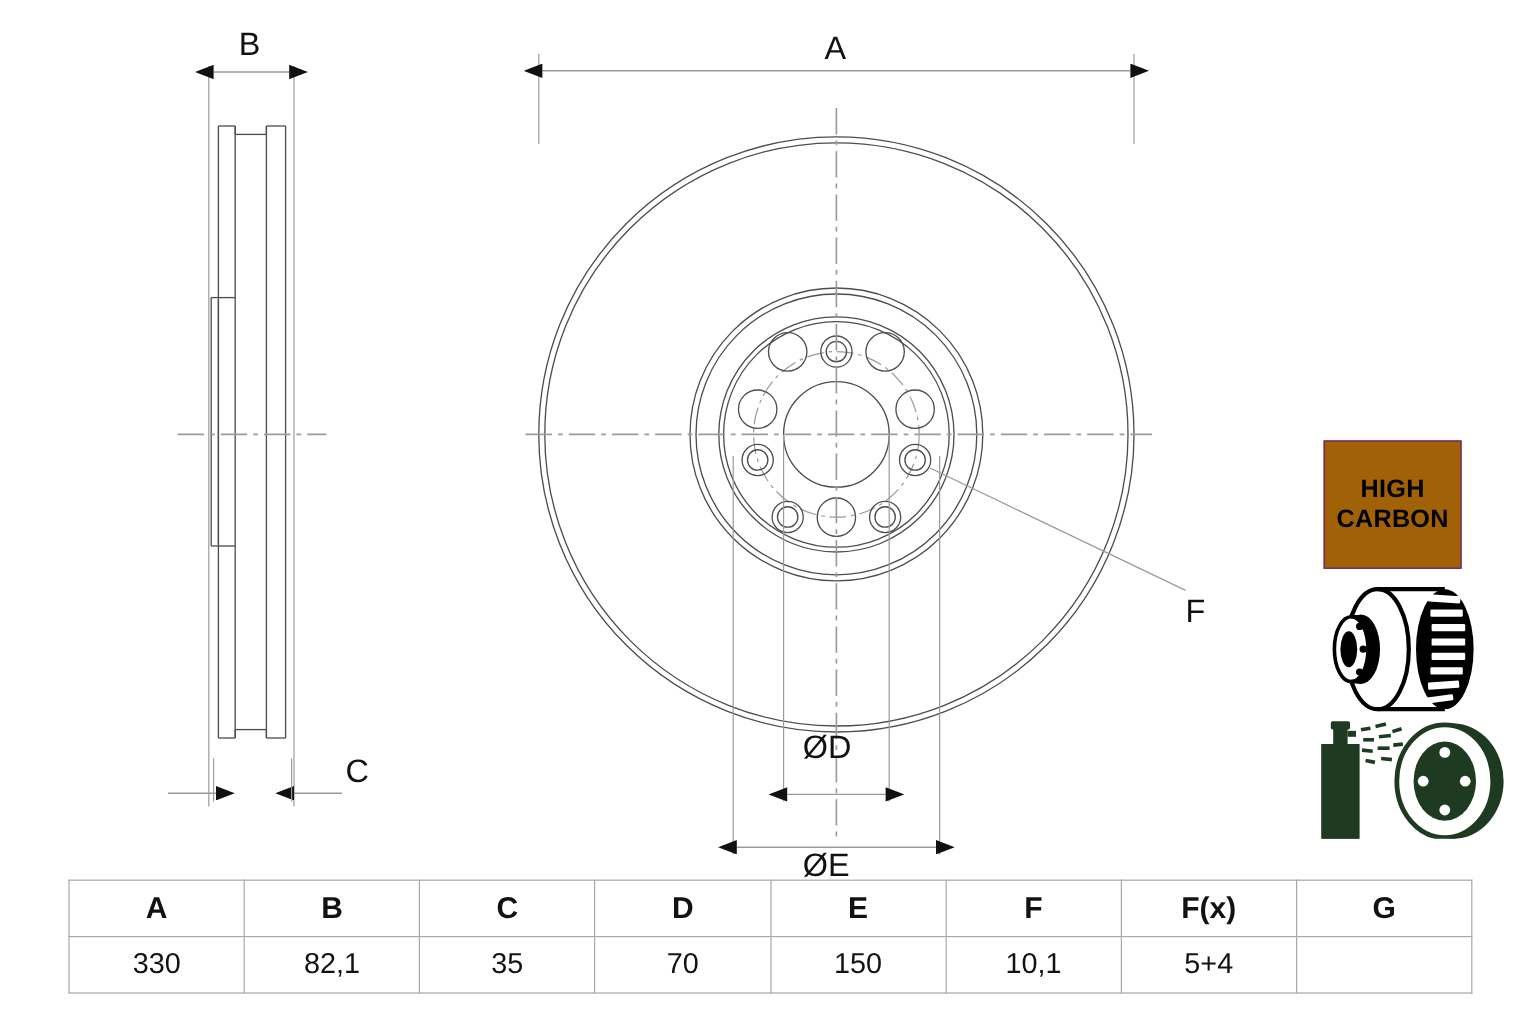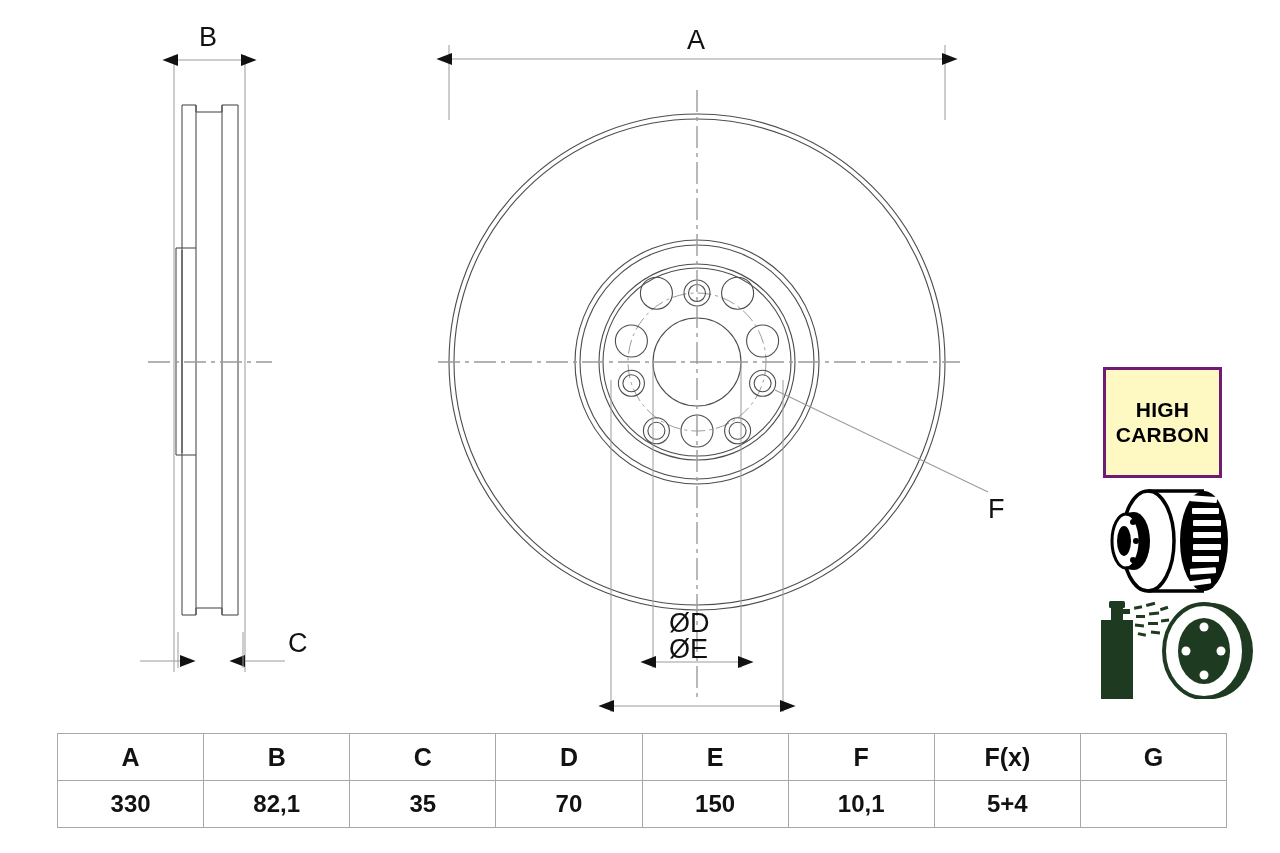--- a/index.html
+++ b/index.html
@@ -42,31 +42,31 @@
     height: 46px;
     padding: 0;
     font-size: 24px;
     color: #121212;
   }
   .spec-table tr.head-row td {
     font-weight: bold;
     font-size: 25px;
   }
   .spec-table tr.val-row td {
-    font-weight: bold;
+    font-weight: normal;
   }
   
   .hc-badge {
     position: absolute;
     left: 1103px;
     top: 367px;
     width: 113px;
     height: 105px;
-    border: 3px solid #701a75;
-    background: #fef9c3;
+    border: 1px solid #701a75;
+    background: #a16207;
     display: flex;
     flex-direction: column;
     align-items: center;
     justify-content: center;
     line-height: 1.18;
   }
   .hc-badge span {
     font-weight: bold;
     font-size: 21px;
     letter-spacing: 0.2px;
@@ -202,21 +202,21 @@
       <line x1="614" y1="706" x2="780" y2="706" stroke="#9b9b9b" stroke-width="1.2" marker-start="url(#arrL)" marker-end="url(#arrR)"></line>
 
       <line x1="775" y1="390" x2="988" y2="492" stroke="#9b9b9b" stroke-width="1.1"></line>
     </g>
   </svg>
 
   <div class="dim-label" style="left:199px; top:22px;">B</div>
   <div class="dim-label" style="left:288px; top:628px;">C</div>
   <div class="dim-label" style="left:687px; top:25px;">A</div>
   <div class="dim-label" style="left:669px; top:608px;">ØD</div>
-  <div class="dim-label" style="left:669px; top:634px;">ØE</div>
+  <div class="dim-label" style="left:669px; top:706px;">ØE</div>
   <div class="dim-label" style="left:988px; top:494px;">F</div>
 
   <div class="hc-badge">
     <span>HIGH</span>
     <span>CARBON</span>
   </div>
 
   <svg class="icon-box" id="disc-3d-icon" viewBox="0 0 190 106">
     <g>
 

